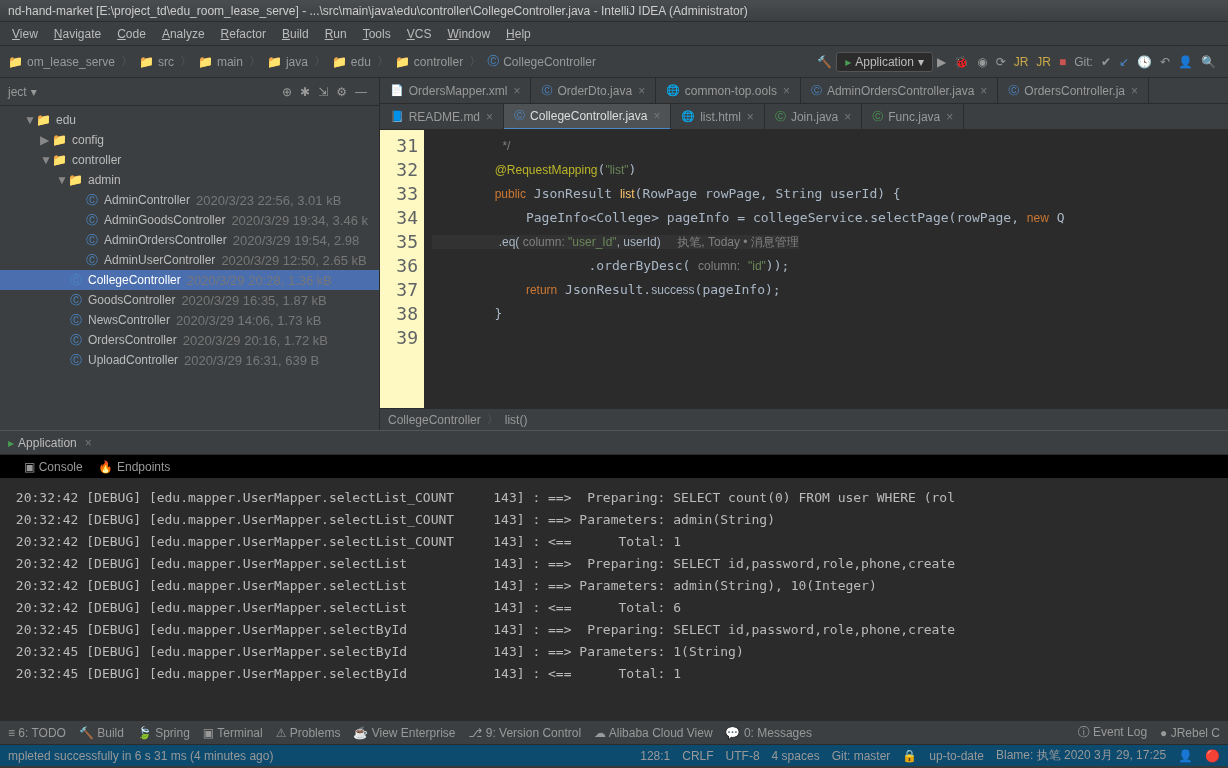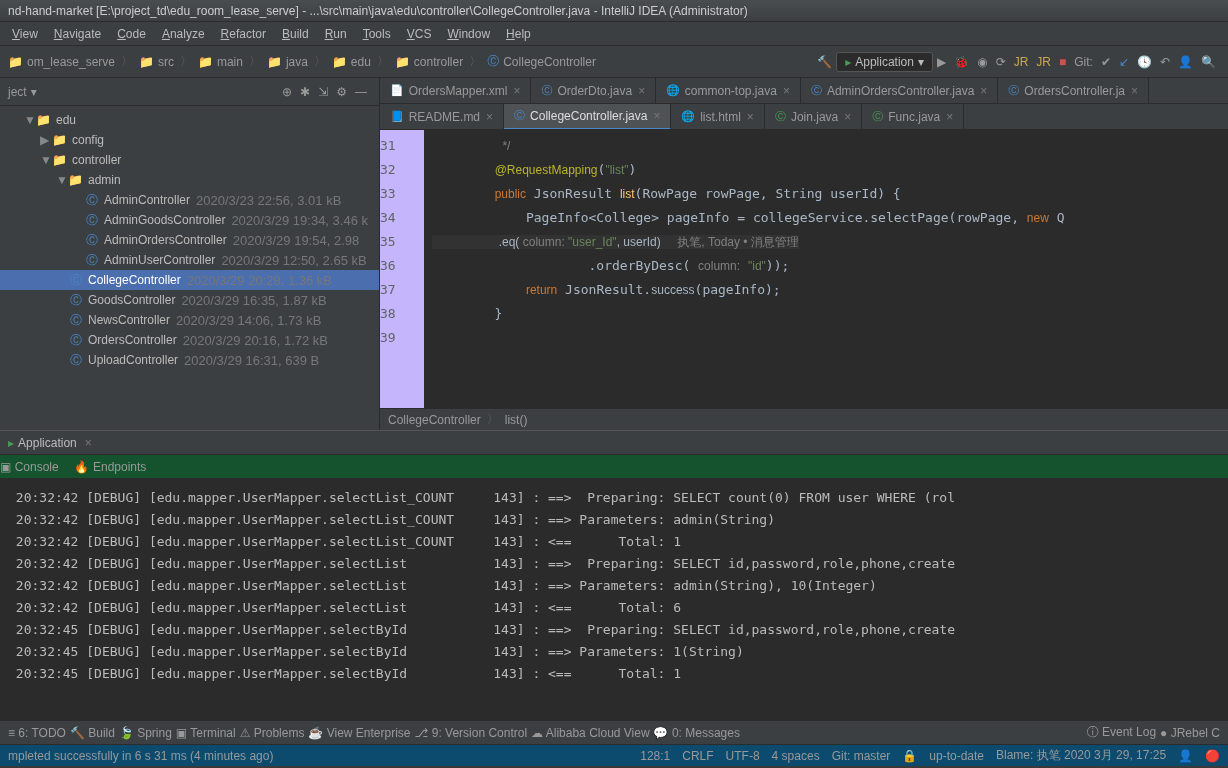--- a/index.html
+++ b/index.html
@@ -27,33 +27,33 @@
 .tree .node .ficon{width:16px;margin-right:4px;text-align:center}
 .tree .node .meta{color:#777;margin-left:6px;font-size:13px}
 .tree .i1{padding-left:24px}.tree .i2{padding-left:40px}.tree .i3{padding-left:56px}.tree .i4{padding-left:72px}
 .editor{flex:1;background:#2b2b2b;display:flex;flex-direction:column;overflow:hidden}
 .tabrow{height:26px;background:#3c3f41;display:flex;align-items:center;border-bottom:1px solid #2b2b2b;overflow:hidden}
 .tab{height:26px;display:flex;align-items:center;padding:0 10px;color:#999;border-right:1px solid #2b2b2b;cursor:pointer;white-space:nowrap}
 .tab.active{background:#4e5254;color:#ddd;border-bottom:2px solid #4a88c7}
 .tab .ticon{margin-right:5px;font-size:11px}
 .tab .close{margin-left:6px;color:#777}
 .codearea{flex:1;display:flex;background:#2b2b2b;overflow:hidden}
-.gutter{width:44px;background:#c4b5fd;color:#606366;text-align:left;padding:4px 6px 4px 0;font-family:Consolas,monospace;font-size:13px;line-height:24px}
+.gutter{width:44px;background:#fef9c3;color:#606366;text-align:right;padding:4px 6px 4px 0;font-family:Consolas,monospace;font-size:18px;line-height:24px}
 .code{flex:1;padding:4px 8px;font-family:Consolas,monospace;font-size:13px;line-height:24px;color:#a9b7c6;white-space:pre;overflow:hidden}
 .code .kw{color:#cc7832}.code .str{color:#6a8759}.code .ann{color:#bbb529}.code .meth{color:#ffc66d}.code .it{}.code .cm{color:#808080}
 .code .hl{background:#323232}
 .crumbbar{height:22px;background:#3c3f41;border-top:1px solid #2b2b2b;display:flex;align-items:center;padding:0 8px;color:#999}
 .crumbbar .sep{margin:0 6px;color:#666}
 .bottompane{height:290px;background:#2b2b2b;border-top:1px solid #555;display:flex;flex-direction:column}
 .bptab{height:24px;background:#3c3f41;display:flex;align-items:center;padding:0 8px;border-bottom:1px solid #2b2b2b}
 .bptab .lbl{display:flex;align-items:center;gap:4px;color:#bbb}
-.bptab2{height:24px;background:#14532d;display:flex;align-items:center;padding:0 0;border-bottom:1px solid #2b2b2b;gap:16px}
+.bptab2{height:24px;background:#000000;display:flex;align-items:center;padding:0 24px;border-bottom:1px solid #2b2b2b;gap:16px}
 .bptab2 .item{color:#999;cursor:pointer;display:flex;align-items:center;gap:4px}
 .console{flex:1;padding:8px;font-family:Consolas,monospace;font-size:13px;line-height:22px;color:#bbb;overflow:auto;white-space:pre}
-.statusbar{height:24px;background:#3c3f41;display:flex;align-items:center;padding:0 8px;border-top:1px solid #2b2b2b;color:#999;gap:4px}
+.statusbar{height:24px;background:#3c3f41;display:flex;align-items:center;padding:0 8px;border-top:1px solid #2b2b2b;color:#999;gap:13px}
 .statusbar .item{display:flex;align-items:center;gap:4px;cursor:pointer}
 .statusbar .spacer{flex:1}
 .statusbar2{height:22px;background:#0c4a6e;display:flex;align-items:center;padding:0 8px;border-top:1px solid #2b2b2b;color:#999;gap:12px;font-size:11px}
 .statusbar2 .spacer{flex:1}
 .taskbar{height:34px;background:linear-gradient(#3a3a3a,#1a1a1a);display:flex;align-items:center;padding:0 4px;gap:4px}
 .taskbar .spacer{flex:1}
 .folder{color:#8a8a5c}
 .jicon{color:#4a88c7}
 .green{color:#499c54}
 </style>
@@ -221,21 +221,21 @@
           <span>OrdersMapper.xml</span>
           <span class="close">×</span>
         </div>
         <div class="tab">
           <span class="ticon" style="color:#4a88c7">Ⓒ</span>
           <span>OrderDto.java</span>
           <span class="close">×</span>
         </div>
         <div class="tab">
           <span class="ticon" style="color:#c07c3e">🌐</span>
-          <span>common-top.java</span>
+          <span>common-top.ools</span>
           <span class="close">×</span>
         </div>
         <div class="tab">
           <span class="ticon" style="color:#4a88c7">Ⓒ</span>
           <span>AdminOrdersController.java</span>
           <span class="close">×</span>
         </div>
         <div class="tab">
           <span class="ticon" style="color:#4a88c7">Ⓒ</span>
           <span>OrdersController.ja</span>

